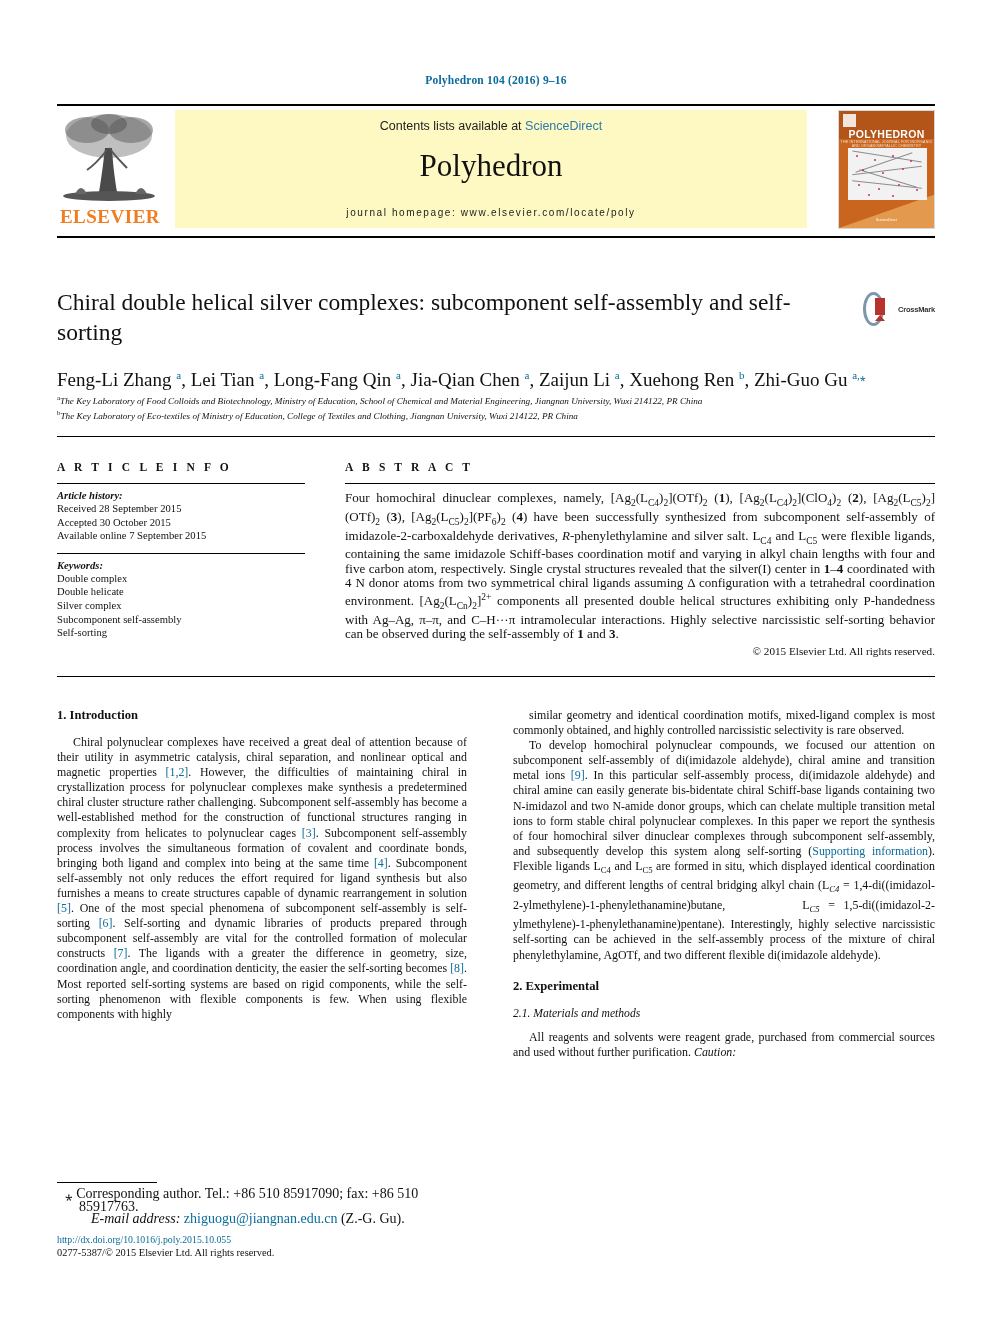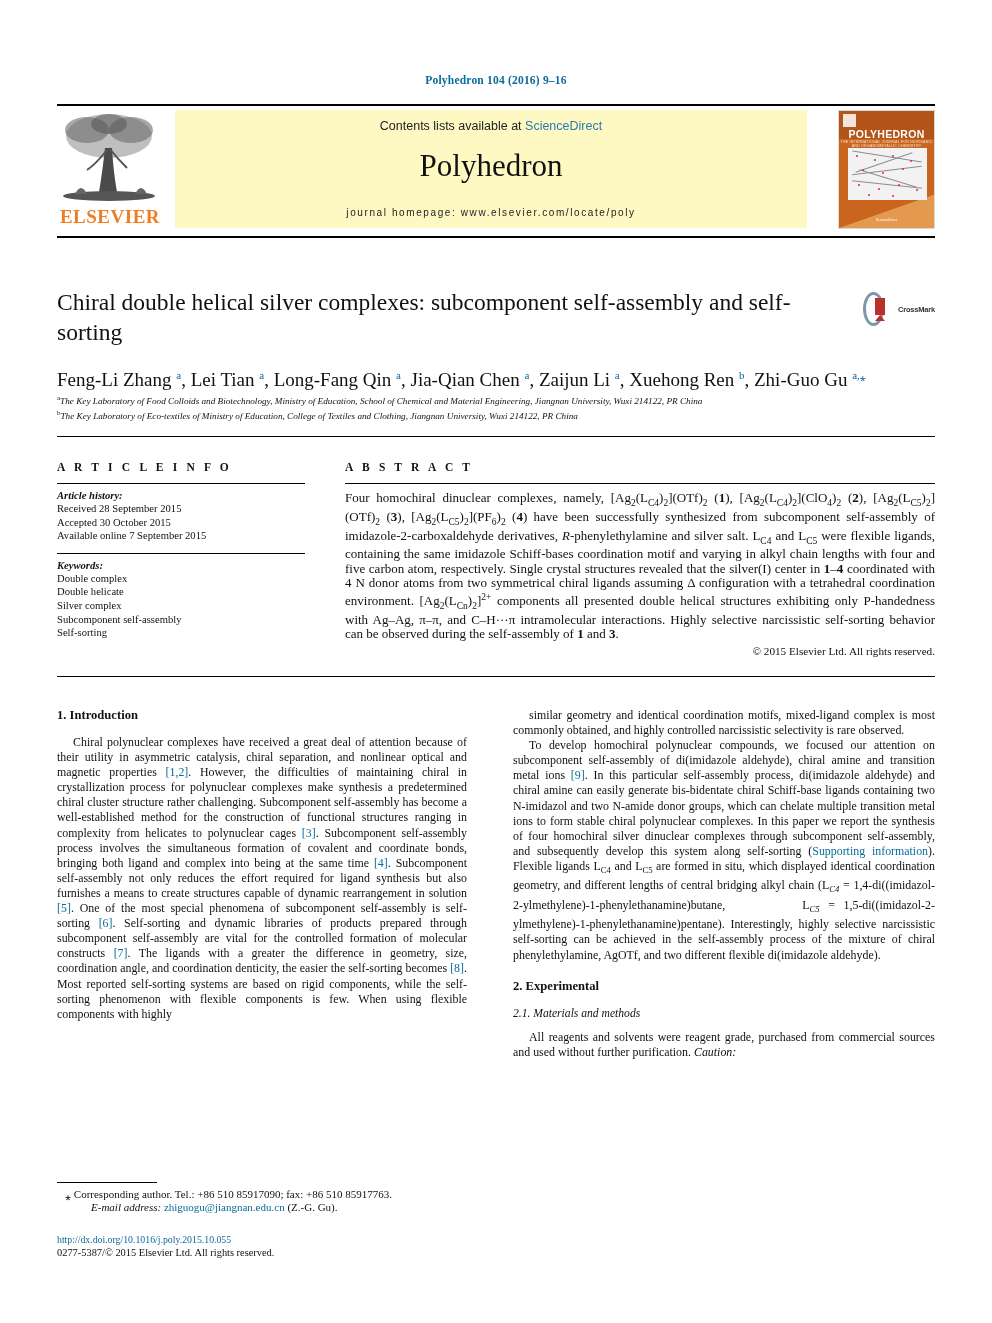--- a/index.html
+++ b/index.html
@@ -347,21 +347,21 @@
     position: absolute;
     left: 57px; top: 1182px;
     width: 100px;
     border-top: 1px solid #000;
   }
   .footnote {
     position: absolute;
     left: 57px; top: 1188px;
     width: 410px;
     font-family: "Liberation Serif", serif;
-    font-size: 11px;
+    font-size: 14px;
     line-height: 12.6px;
     color: #111;
   }
   .footnote .fn-line { padding-left: 22px; text-indent: -14px; }
   .footnote .fn-line2 { padding-left: 34px; }
   .footnote em { font-style: italic; }
 
   .doi {
     position: absolute;
     left: 57px; top: 1234px;

